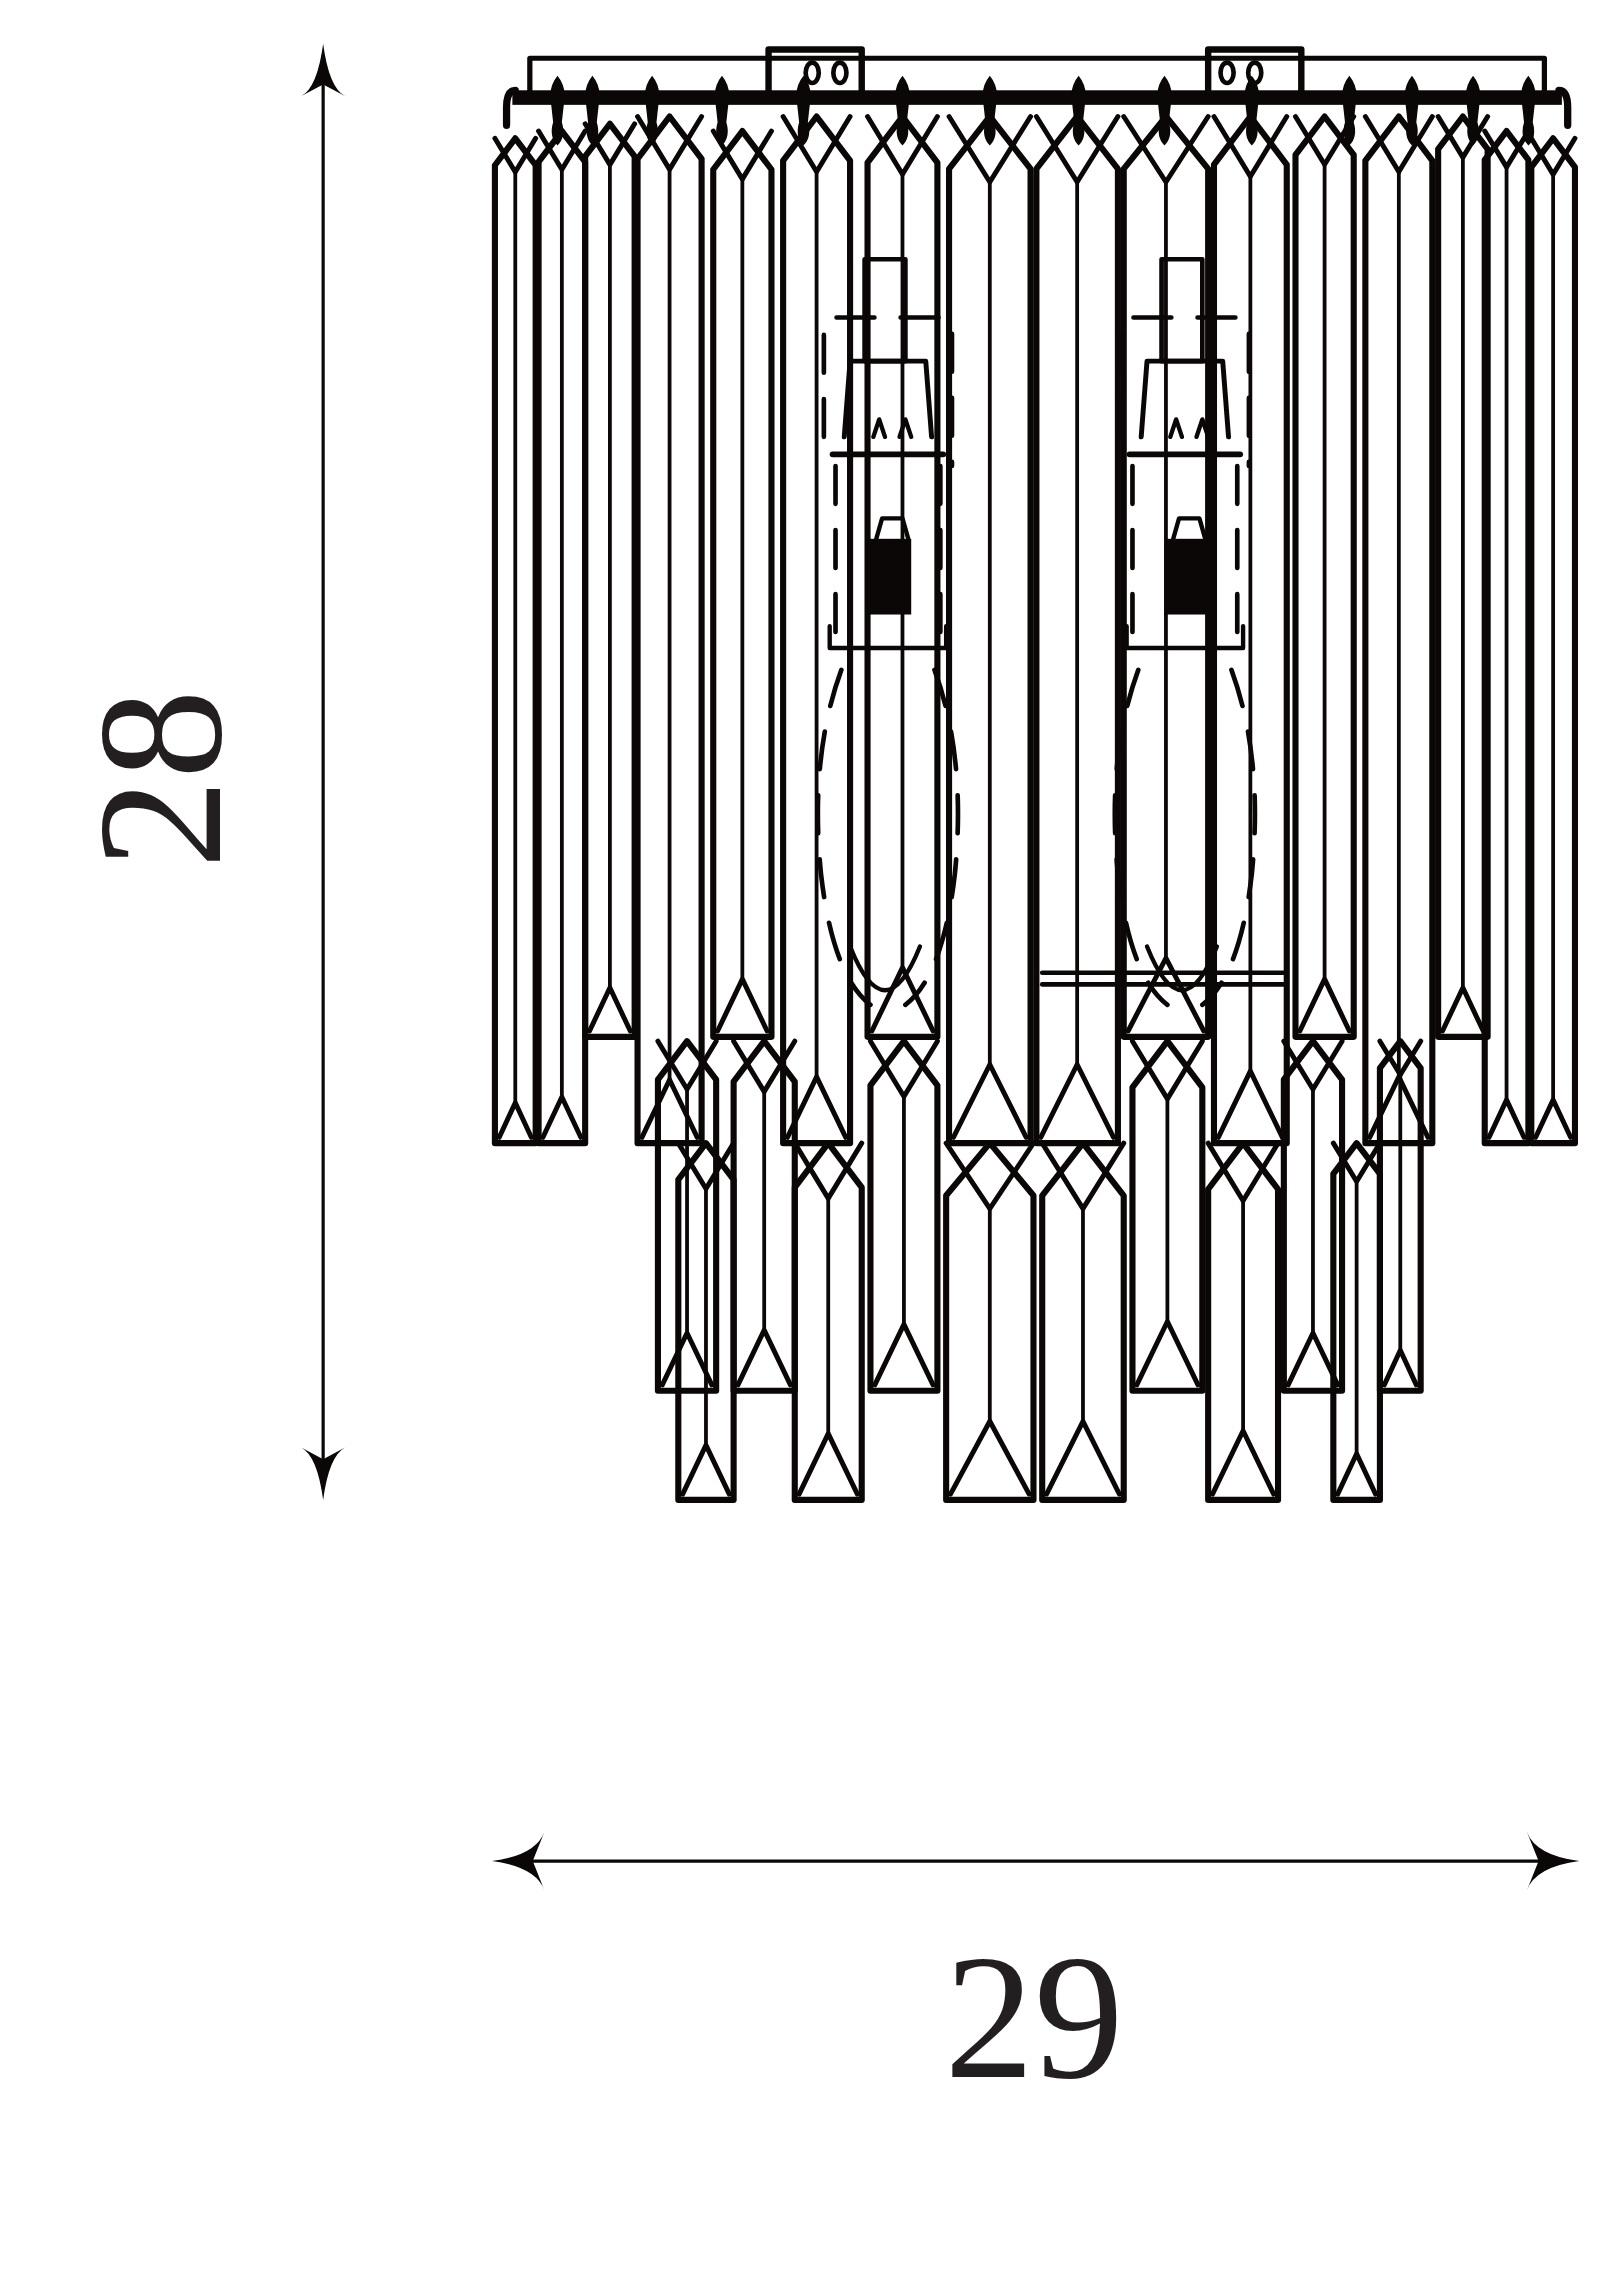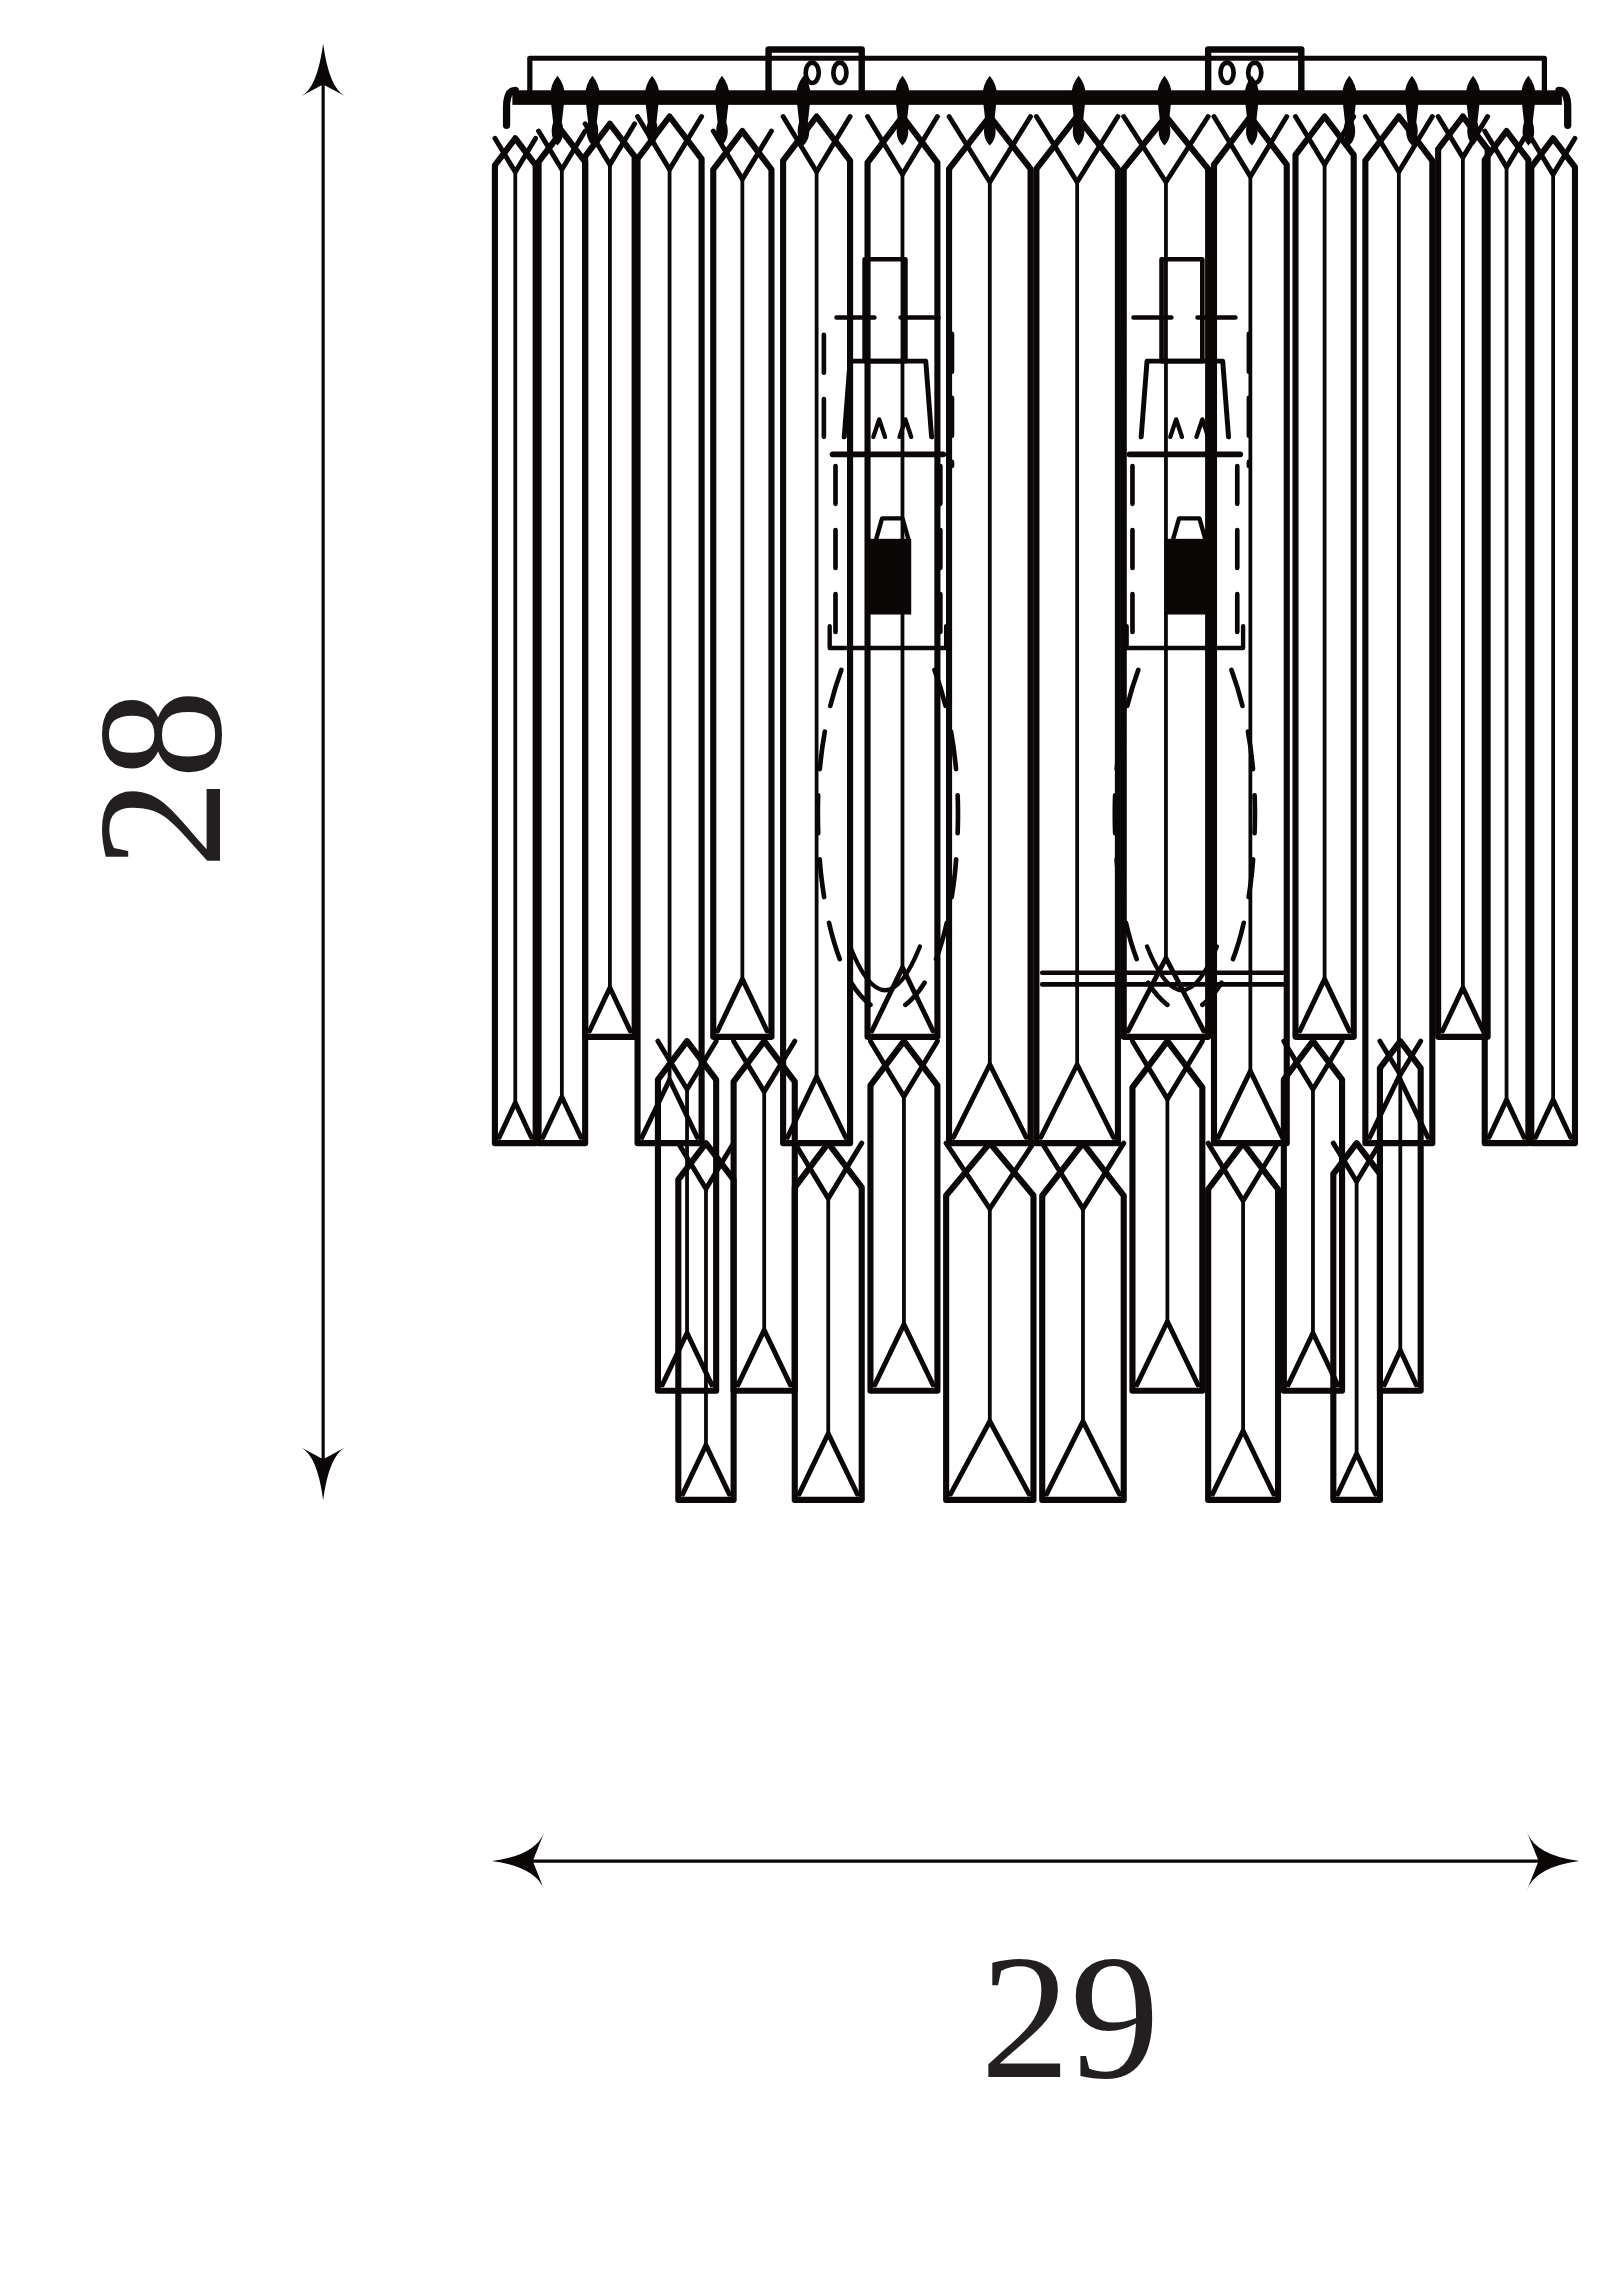--- a/index.html
+++ b/index.html
@@ -13,21 +13,20 @@
     line-height: 1;
     white-space: nowrap;
   }
   #label-height {
     left: 159px; top: 779px;
     transform: translate(-50%, -50%) rotate(-90deg);
   }
   #label-width {
     left: 1034px; top: 2016px;
     transform: translate(-50%, -50%);
-    margin-left: 36px;
   }
   svg .stroke { fill: none; stroke: #0a0706; stroke-linejoin: round; stroke-linecap: round; }
   svg .fill { fill: #0a0706; stroke: none; }
   svg .dash { fill: none; stroke: #0a0706; stroke-linecap: round; stroke-dasharray: 26 18; }
 </style>
 </head>
 <body>
 
 <svg id="drawing" viewBox="0 0 1115 1576" preserveAspectRatio="none" xmlns="http://www.w3.org/2000/svg">
   <g id="dim-height">

